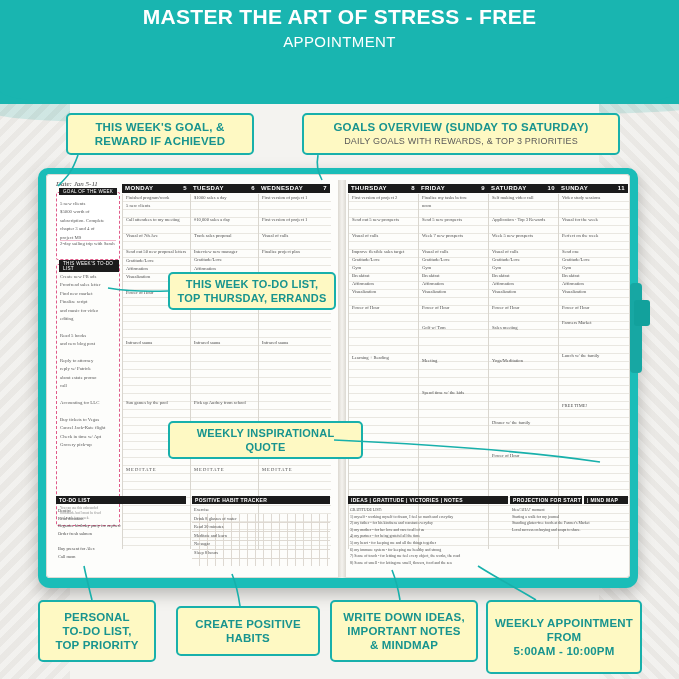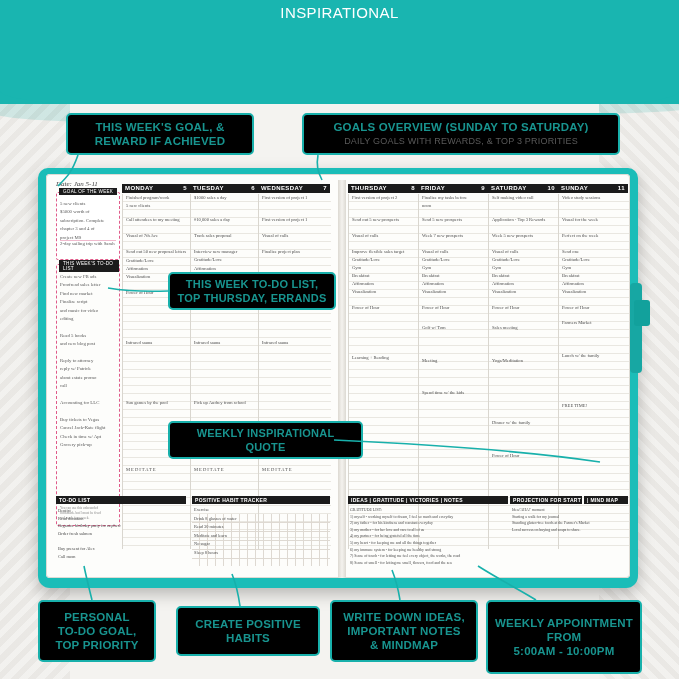--- a/index.html
+++ b/index.html
@@ -123,41 +123,42 @@
       repeating-linear-gradient(to right,transparent 0 7px,#ded9d2 7px 8px),
       repeating-linear-gradient(to bottom,transparent 0 8px,#ded9d2 8px 9px);}
   .notetext{
     position:absolute;font-family:"Liberation Serif",serif;font-size:4.4px;
     color:#4b4b4b;line-height:7.6px;white-space:pre-line;
   }
 
   
   .callout{
     position:absolute;border:2px solid #18b0ab;border-radius:5px;
-    background:#000000;color:#18948f;text-align:center;
+    background:#fef9c3;color:#18948f;text-align:center;
     font-size:11.5px;font-weight:bold;letter-spacing:.2px;line-height:14px;
     display:flex;align-items:center;justify-content:center;
     box-sizing:border-box;padding:4px 6px;
   }
   .sml{font-size:9px;font-weight:normal;color:#5a5a5a;display:block;margin-top:0;}
 
   .arrow{position:absolute;stroke:#18b0ab;stroke-width:1.6;fill:none;}
   svg.arrows{position:absolute;left:0;top:0;width:679px;height:679px;pointer-events:none;}
 </style>
 </head>
 <body>
 
 <div class="root">
 
   <div class="banner">
     <div class="edge1"></div>
     <div class="edge2"></div>
   </div>
   <div class="banner-txt">
-    <div class="bt3">INSPIRATIONAL</div>
+    <div class="bt2">MASTER THE ART OF STRESS - FREE</div>
+    <div class="bt3">APPOINTMENT</div>
   </div>
 
   <div class="bg-mid"></div>
   <div class="bg-left"></div>
   <div class="bg-right"></div>
 
   <div class="book">
     <div class="elastic"></div>
     <div class="tab"></div>
     <div class="page">
@@ -410,21 +411,21 @@
 TOP THURSDAY, ERRANDS</span>
   </div>
 
   <div class="callout" style="left:168px;top:421px;width:195px;height:38px;font-size:11px;">
     <span style="white-space:pre-line;">WEEKLY INSPIRATIONAL
 QUOTE</span>
   </div>
 
   <div class="callout" style="left:38px;top:600px;width:118px;height:62px;font-size:11.5px;">
     <span style="white-space:pre-line;">PERSONAL
-TO-DO GOAL,
+TO-DO LIST,
 TOP PRIORITY</span>
   </div>
 
   <div class="callout" style="left:176px;top:606px;width:144px;height:50px;font-size:11.5px;">
     <span style="white-space:pre-line;">CREATE POSITIVE
 HABITS</span>
   </div>
 
   <div class="callout" style="left:330px;top:600px;width:148px;height:62px;font-size:11.5px;">
     <span style="white-space:pre-line;">WRITE DOWN IDEAS,

